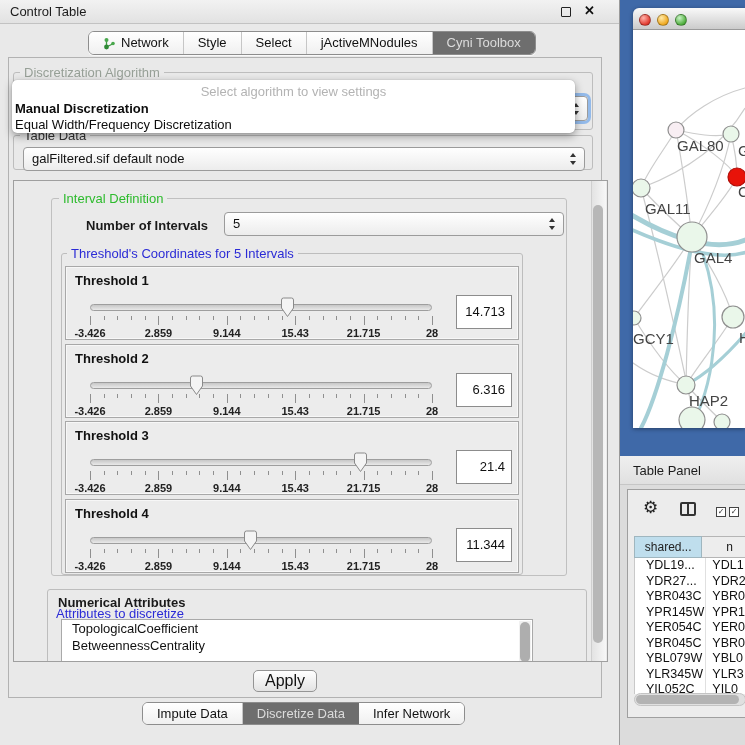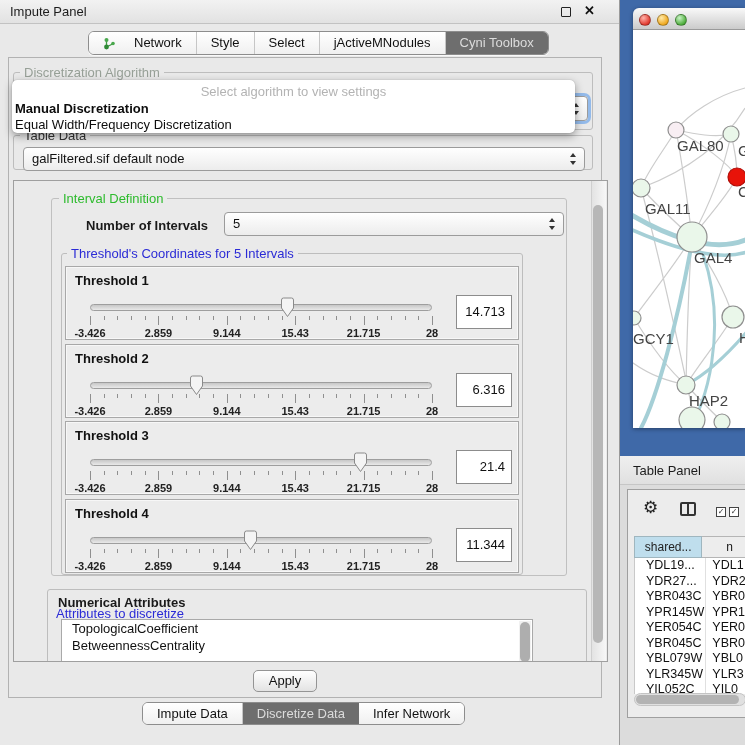--- a/index.html
+++ b/index.html
@@ -8,21 +8,21 @@
 
   
   #control-panel { position:absolute; left:0; top:0; width:620px; height:745px; background:#e9e9e9; border-right:1px solid #9a9a9a; }
   #cp-titlebar { position:absolute; left:0; top:0; width:100%; height:24px; background:linear-gradient(#f2f2f2,#e2e2e2); border-bottom:1px solid #c2c2c2; }
   #cp-title { position:absolute; left:10px; top:4px; font-size:13px; color:#1c1c1c; }
   #float-ico { position:absolute; right:48px; top:7px; width:10px; height:10px; border:1.5px solid #222; border-radius:1px; }
   #close-ico { position:absolute; right:24px; top:3px; font-size:13px; font-weight:bold; color:#111; }
 
   
   #top-tabs { position:absolute; left:88px; top:31px; height:24px; display:flex; border:1px solid #8d8d8d; border-radius:6px; overflow:hidden; background:#fff; box-shadow:0 1px 1px rgba(255,255,255,.8); }
-  .seg { padding:0 14px; line-height:22px; font-size:13px; background:linear-gradient(#ffffff,#f0f0f0); color:#111; border-right:1px solid #c6c6c6; white-space:nowrap; display:flex; align-items:center; gap:18px; cursor:default; }
+  .seg { padding:0 14px; line-height:22px; font-size:13px; background:linear-gradient(#ffffff,#f0f0f0); color:#111; border-right:1px solid #c6c6c6; white-space:nowrap; display:flex; align-items:center; gap:5px; cursor:default; }
   .seg:last-child { border-right:none; }
   .seg.dark { background:#6e6e6e; color:#dcdcdc; border-right:none; }
 
   
   #outer-box { position:absolute; left:8px; top:57px; width:594px; height:641px; border:1px solid #b2b2b2; background:#e9e9e9; }
 
   .groupbox { position:absolute; border:1px solid #bdbdbd; border-radius:3px; }
   .grouplab { position:absolute; top:-8px; background:#e9e9e9; padding:0 4px; font-size:13px; line-height:15px; white-space:nowrap; }
   .lab-green { color:#2dbb2d; }
   .lab-blue  { color:#2b2bd6; }
@@ -64,21 +64,21 @@
   .scale-lab { position:absolute; transform:translateX(-50%); font-size:11px; font-weight:bold; color:#222; white-space:nowrap; }
   .value-box { position:absolute; left:390px; top:28px; width:56px; height:34px; background:#fff; border:1px solid #8c8c8c; font-size:13px; line-height:32px; text-align:right; padding-right:6px; color:#111; }
 
   
   #attr-list { position:absolute; left:47px; top:438px; width:472px; height:70px; background:#fff; border:1px solid #a9a9a9; overflow:hidden; }
   .attr-item { font-size:13px; line-height:17px; padding-left:10px; color:#111; white-space:nowrap; }
   #attr-sb { position:absolute; right:1px; top:1px; width:12px; height:66px; background:#f1f1f1; }
   #attr-sb-thumb { position:absolute; left:1px; top:1px; width:10px; height:40px; background:#aeaeae; border-radius:5px; }
 
   
-  #apply-btn { position:absolute; left:253px; top:670px; width:64px; height:22px; background:linear-gradient(#ffffff,#e3e3e3); border:1px solid #949494; border-radius:5px; font-size:13px; text-align:center; line-height:20px; color:#111; }
+  #apply-btn { position:absolute; left:253px; top:670px; width:64px; height:22px; background:linear-gradient(#ffffff,#e3e3e3); border:1px solid #949494; border-radius:5px; font-size:16px; text-align:center; line-height:20px; color:#111; }
   #bottom-tabs { position:absolute; left:142px; top:702px; height:23px; display:flex; border:1px solid #8d8d8d; border-radius:6px; overflow:hidden; background:#fff; }
 
   
   #net-frame { position:absolute; left:620px; top:0; width:125px; height:456px; background:#3f69a8; }
   #mac-win { position:absolute; left:13px; top:8px; width:112px; height:420px; border-radius:6px 0 0 0; box-shadow:0 1px 4px rgba(0,0,0,.4); }
   #mac-titlebar { position:absolute; left:0; top:0; width:112px; height:22px; background:linear-gradient(#f9f9f9,#cbcbcb); border-bottom:1px solid #9a9a9a; border-radius:6px 0 0 0; }
   .light { position:absolute; top:5.5px; width:12px; height:12px; border-radius:50%; border:0.5px solid rgba(0,0,0,.3); }
   #light-red   { left:6px;  background:radial-gradient(circle at 35% 30%, #ffb3ab, #e23b30 70%); }
   #light-yellow{ left:24px; background:radial-gradient(circle at 35% 30%, #ffe9a8, #efa921 70%); }
   #light-green { left:42px; background:radial-gradient(circle at 35% 30%, #c9f3c6, #4fae3d 70%); }
@@ -106,21 +106,21 @@
   .tp-c1 { width:40px; padding-left:6px; }
   #tp-hsb { position:absolute; left:6px; top:203px; width:112px; height:13px; background:#e0e0e0; border:1px solid #c4c4c4; border-radius:7px; }
   #tp-hsb-thumb { position:absolute; left:1px; top:1px; width:103px; height:9px; background:#b3b3b3; border-radius:5px; }
 </style>
 </head>
 <body>
 
 <div id="control-panel">
 
   <div id="cp-titlebar">
-    <span id="cp-title">Impute Panel</span>
+    <span id="cp-title">Control Table</span>
     <span id="float-ico"></span>
     <span id="close-ico">✕</span>
   </div>
 
   <div id="top-tabs">
     <div class="seg">
       <svg width="13" height="13" viewBox="0 0 13 13">
         <line x1="3.5" y1="3.5" x2="3.5" y2="10" stroke="#3f9b43" stroke-width="1.3"></line>
         <line x1="3.5" y1="10" x2="9.5" y2="7" stroke="#3f9b43" stroke-width="1.3"></line>
         <circle cx="3.5" cy="3" r="2" fill="#49a84d"></circle>

